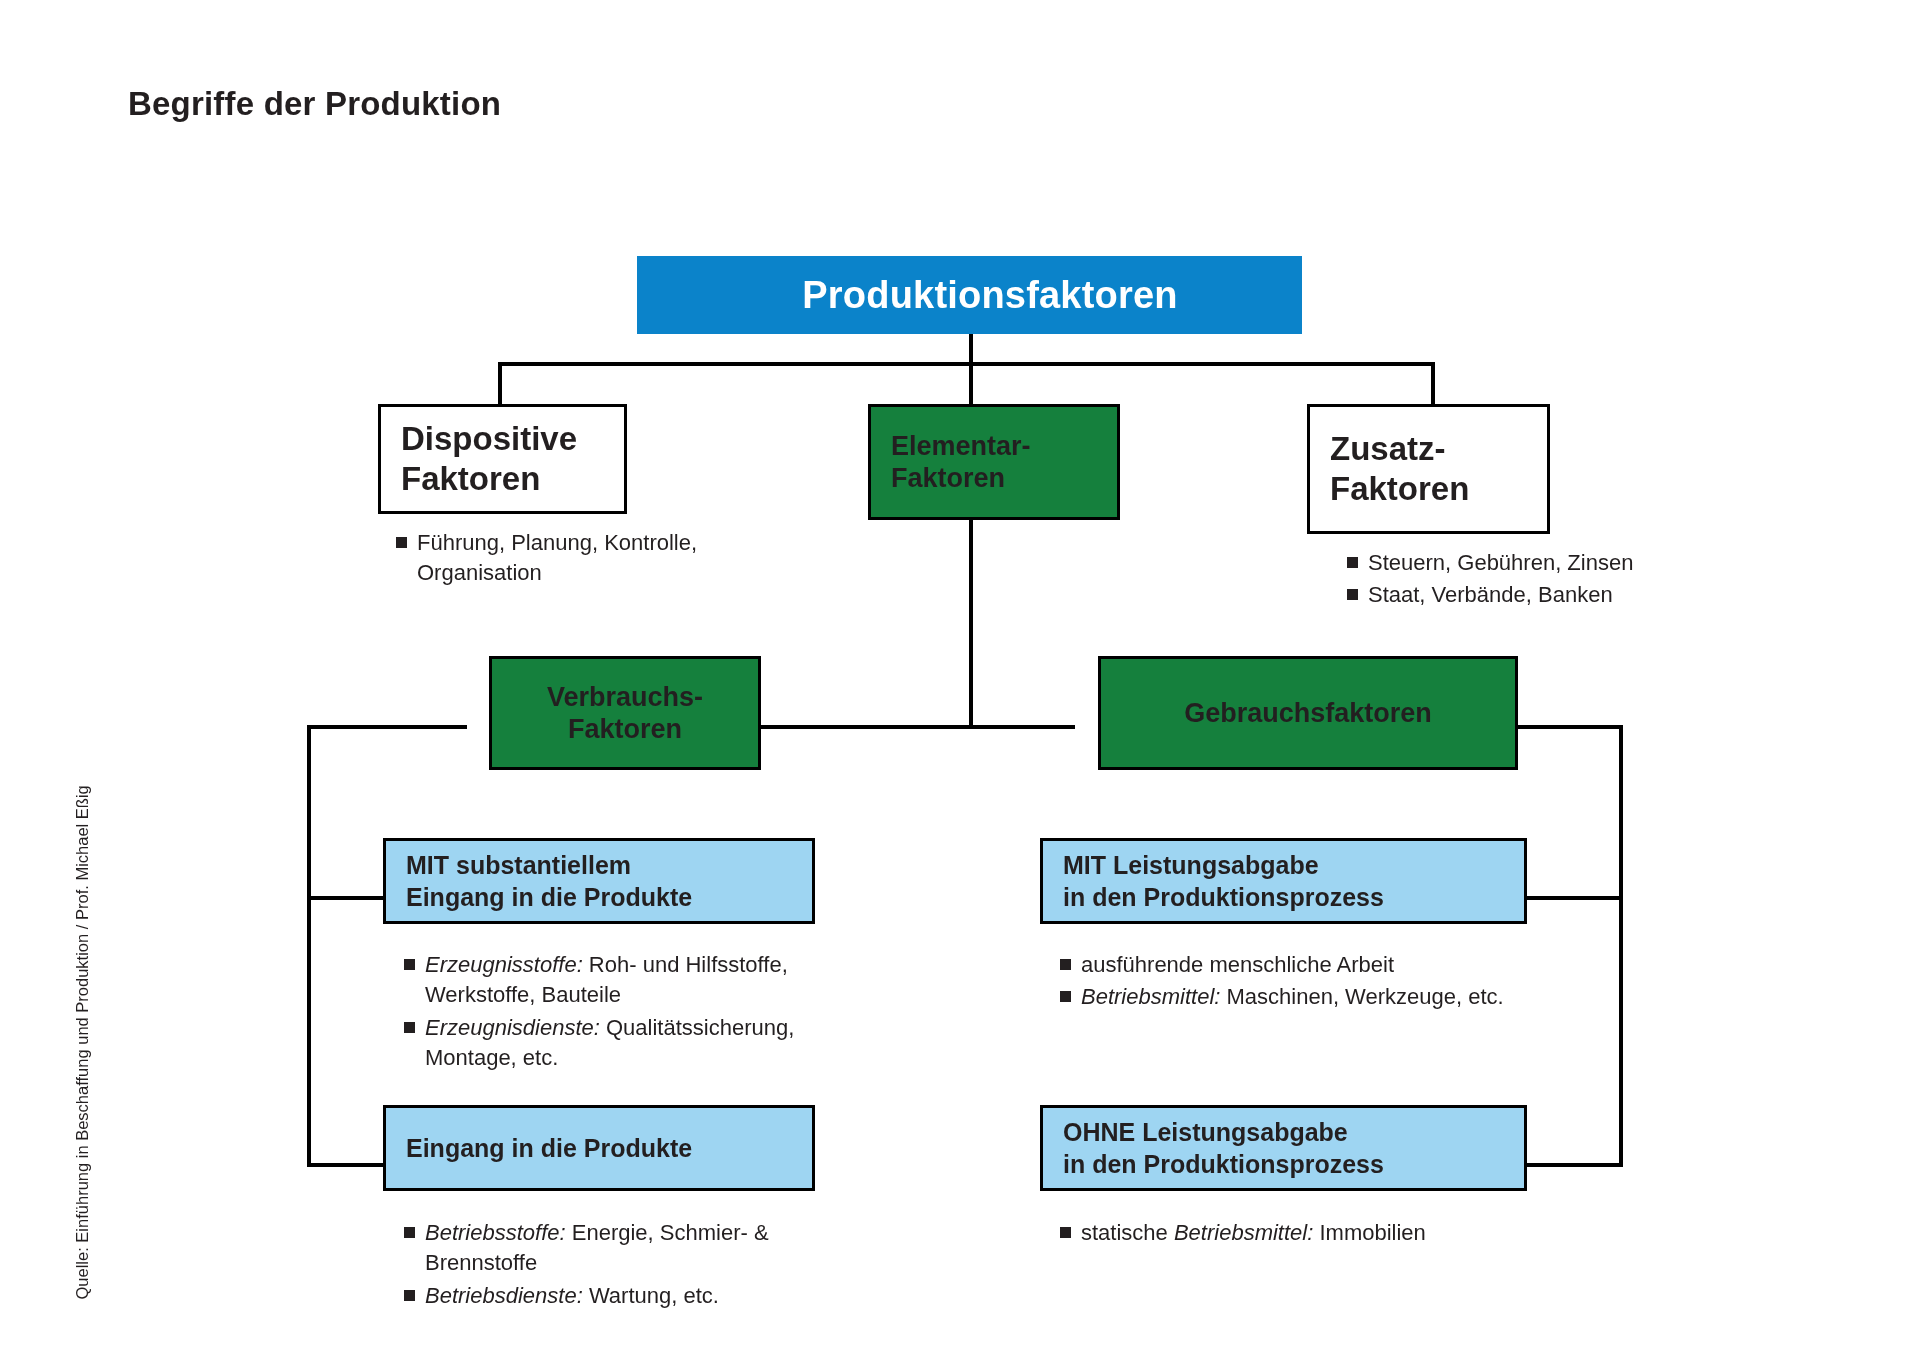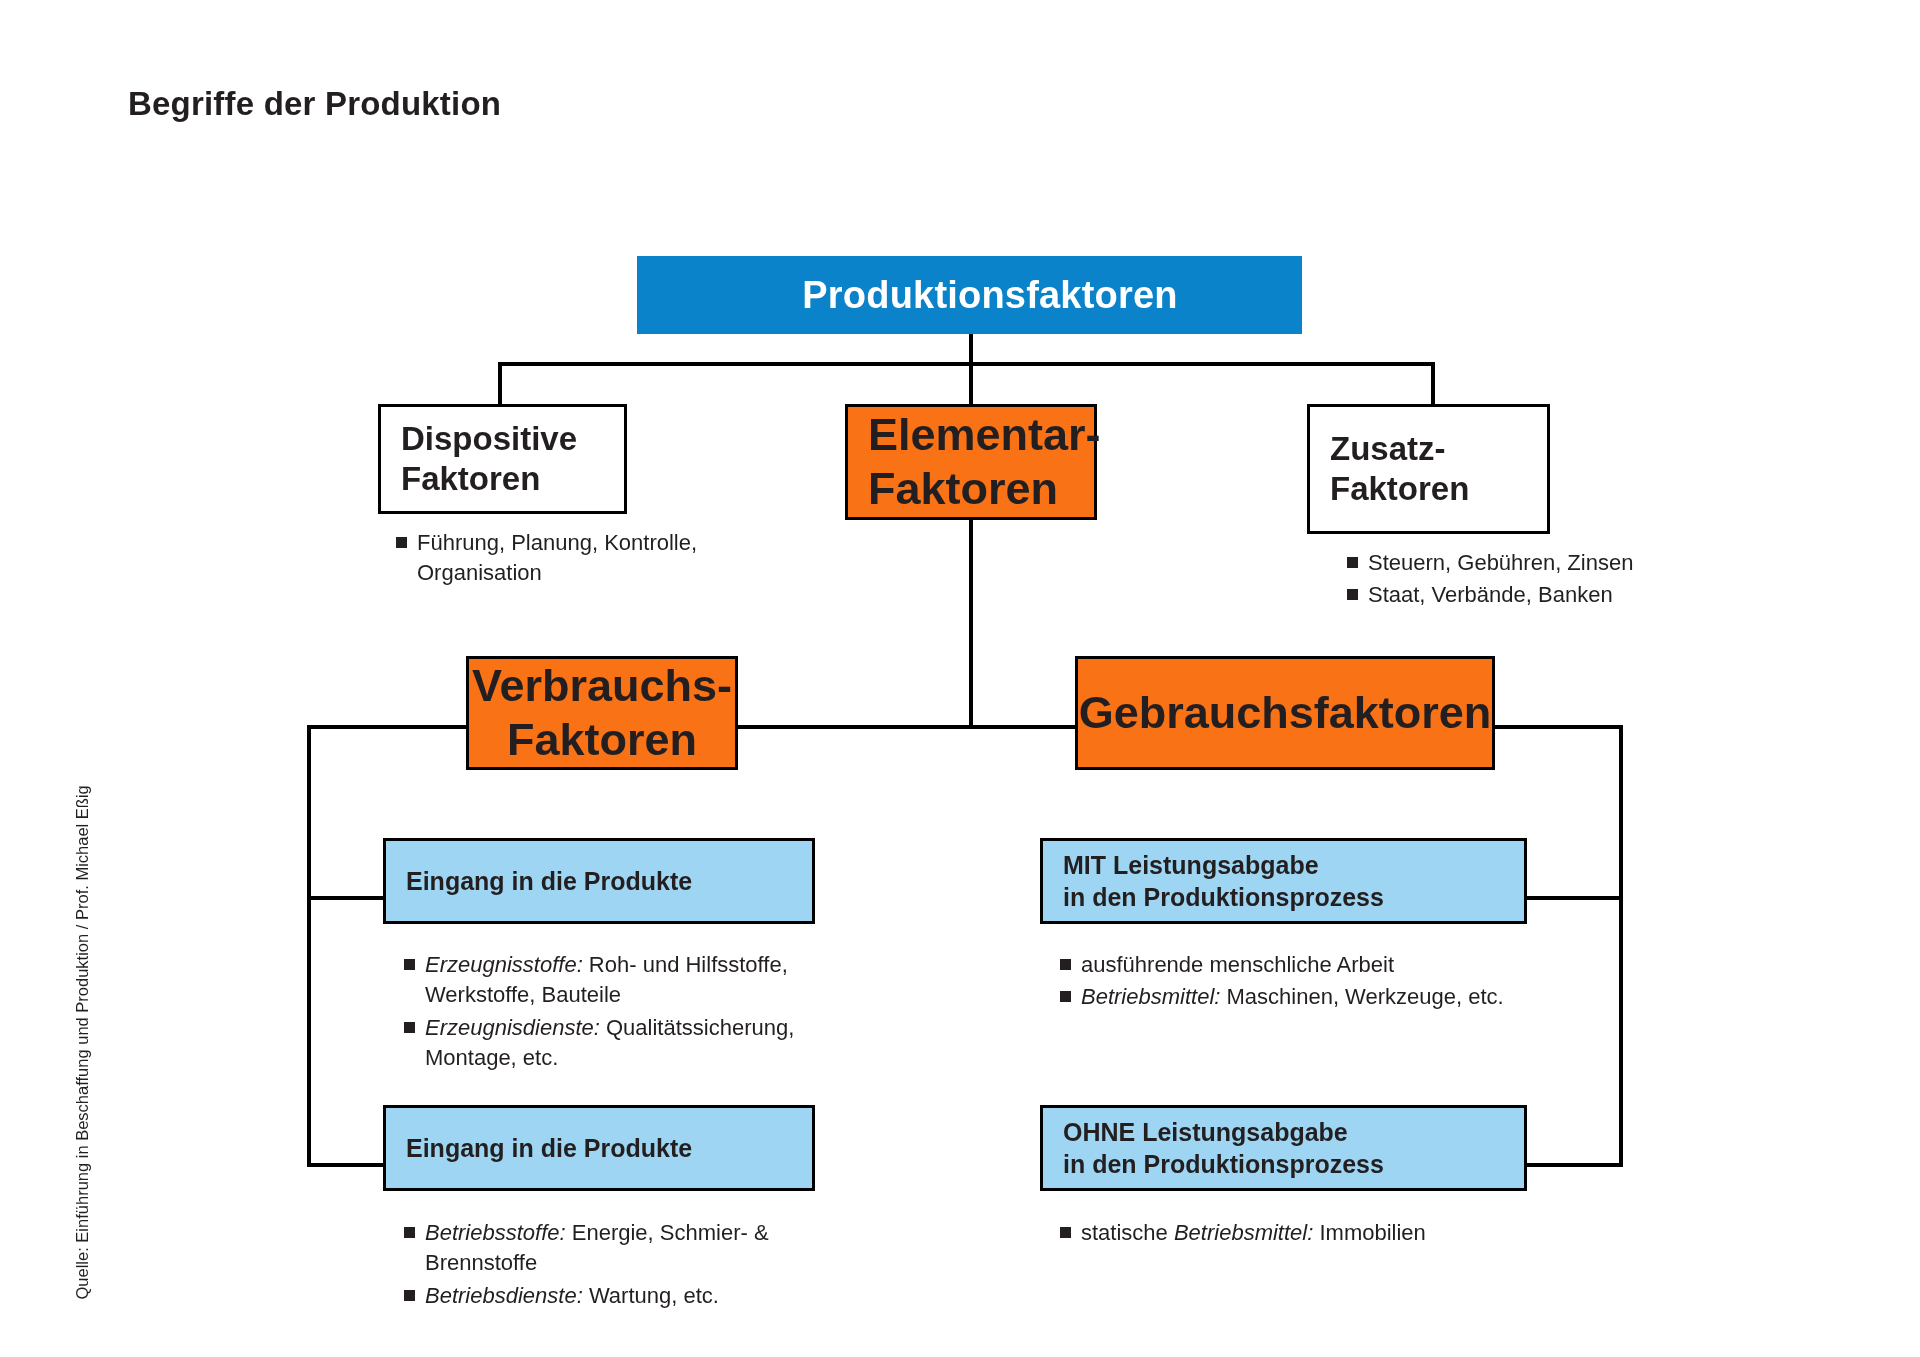--- a/index.html
+++ b/index.html
@@ -76,25 +76,26 @@
     letter-spacing: 0.2px;
   }
   .node.outline {
     background: #ffffff;
     border: 3px solid #000000;
     font-size: 33px;
     line-height: 1.2;
     padding-left: 20px;
   }
   .node.blue {
-    background: #f97316;
+    background: #15803d;
     border: 3px solid #000000;
-    font-size: 45px;
+    font-size: 27px;
     line-height: 1.2;
     padding-left: 20px;
+    margin-left: 23px;
   }
   .node.blue.center {
     align-items: center;
     padding-left: 0;
   }
   .node.sub {
     background: #9ed5f2;
     border: 3px solid #000000;
     font-size: 25px;
     line-height: 1.28;
@@ -187,20 +188,21 @@
   <div class="node blue center" style="left:466px; top:656px; width:272px; height:114px;">
     <span class="ln">Verbrauchs-</span>
     <span class="ln">Faktoren</span>
   </div>
 
   <div class="node blue center" style="left:1075px; top:656px; width:420px; height:114px;gap:20px;">
     <span class="ln">Gebrauchsfaktoren</span>
   </div>
 
   <div class="node sub" style="left:383px; top:838px; width:432px; height:86px;">
+    <span class="ln">MIT substantiellem</span>
     <span class="ln">Eingang in die Produkte</span>
   </div>
 
   <div class="node sub" style="left:383px; top:1105px; width:432px; height:86px;">
     <span class="ln">Eingang in die Produkte</span>
   </div>
 
   <div class="node sub" style="left:1040px; top:838px; width:487px; height:86px;">
     <span class="ln">MIT Leistungsabgabe</span>
     <span class="ln">in den Produktionsprozess</span>

